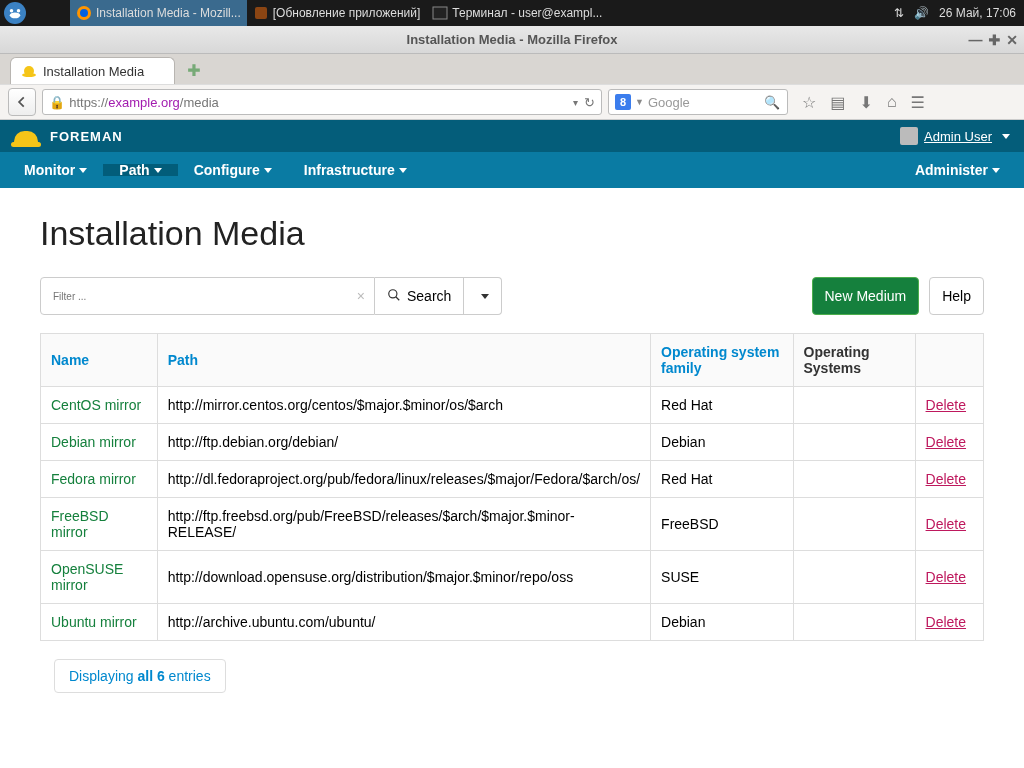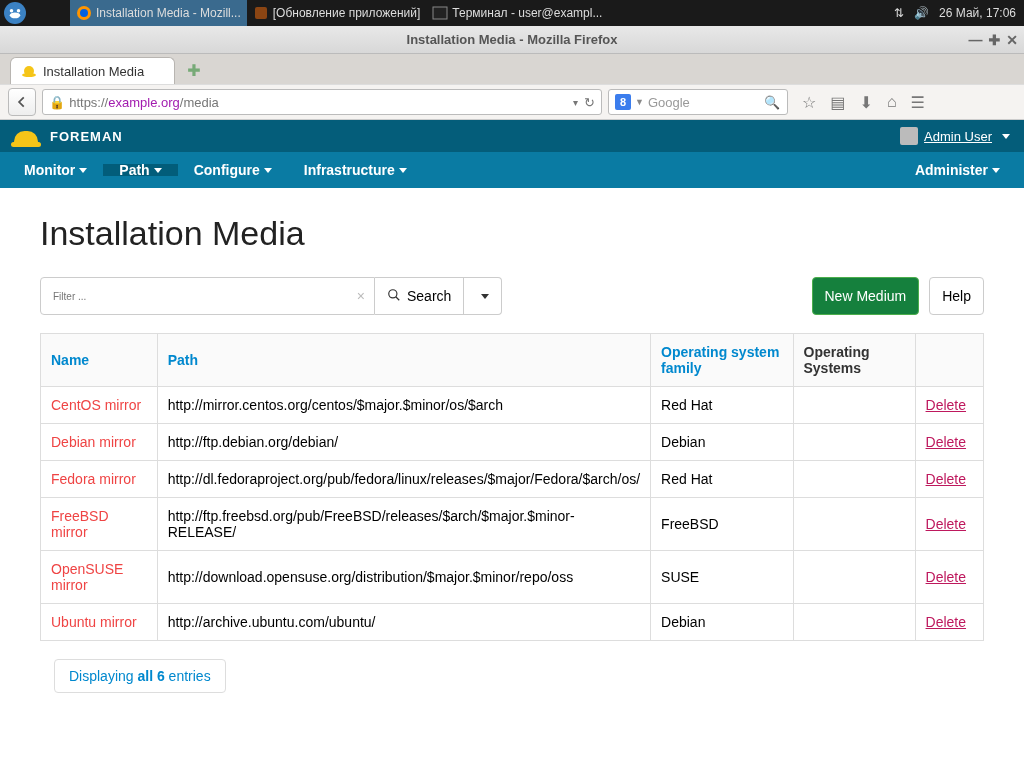--- a/index.html
+++ b/index.html
@@ -59,21 +59,21 @@
 .btn { height:38px; border:1px solid #ccc; background:#fff; padding:0 12px; font-size:14px; display:inline-flex; align-items:center; gap:6px; cursor:pointer; }
 .btn.search { border-left:none; border-radius:0; }
 .btn.dropdown { border-left:none; border-radius:0 4px 4px 0; width:38px; justify-content:center; }
 .btn.primary { background:#15803d; border-color:#4cae4c; color:#fff; border-radius:4px; margin-left:auto; }
 .btn.help { border-radius:4px; margin-left:10px; }
 
 table.data { width:100%; border-collapse:collapse; border:1px solid #ddd; }
 table.data th, table.data td { border:1px solid #ddd; padding:10px 10px; text-align:left; vertical-align:middle; font-size:14px; }
 table.data th { background:#fafafa; font-weight:bold; }
 table.data th a { color:#0088ce; text-decoration:none; }
-.link { color:#ef4444; text-decoration:none; }
+.link { color:#15803d; text-decoration:none; }
 .del { color:#be185d; }
 td.action { text-align:right; }
 
 .pager { margin-top:18px; border:1px solid #ddd; border-radius:4px; padding:8px 14px; display:inline-block; color:#0088ce; font-size:14px; margin-left:14px; }
 .pager b { color:#0088ce; font-weight:bold; }
 th.os-col { color:#333; }
 </style>
 </head>
 <body>
 

